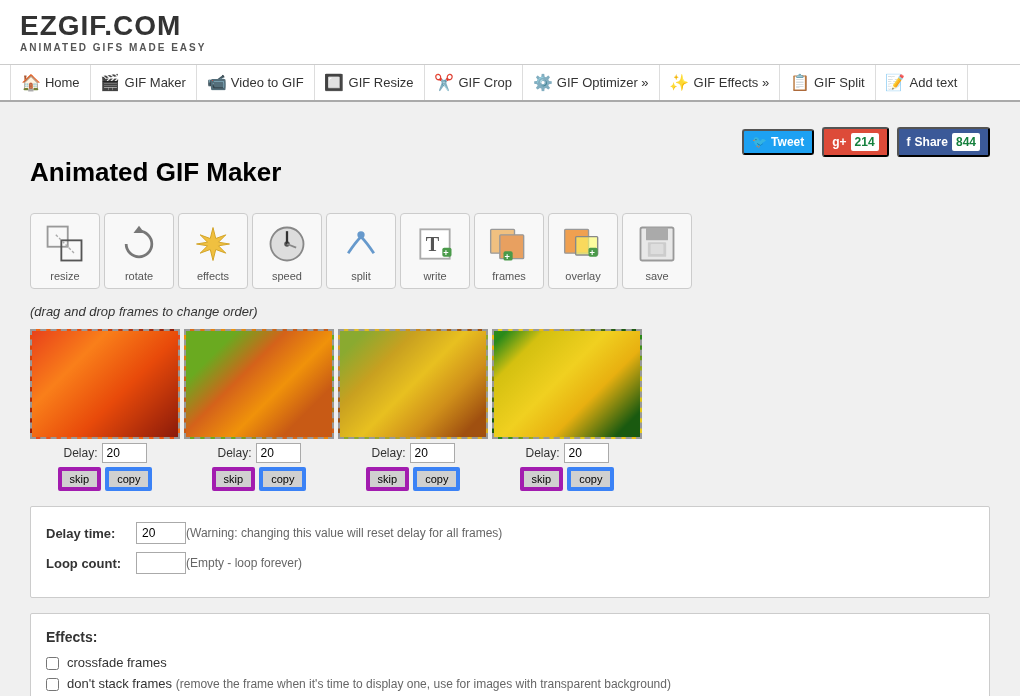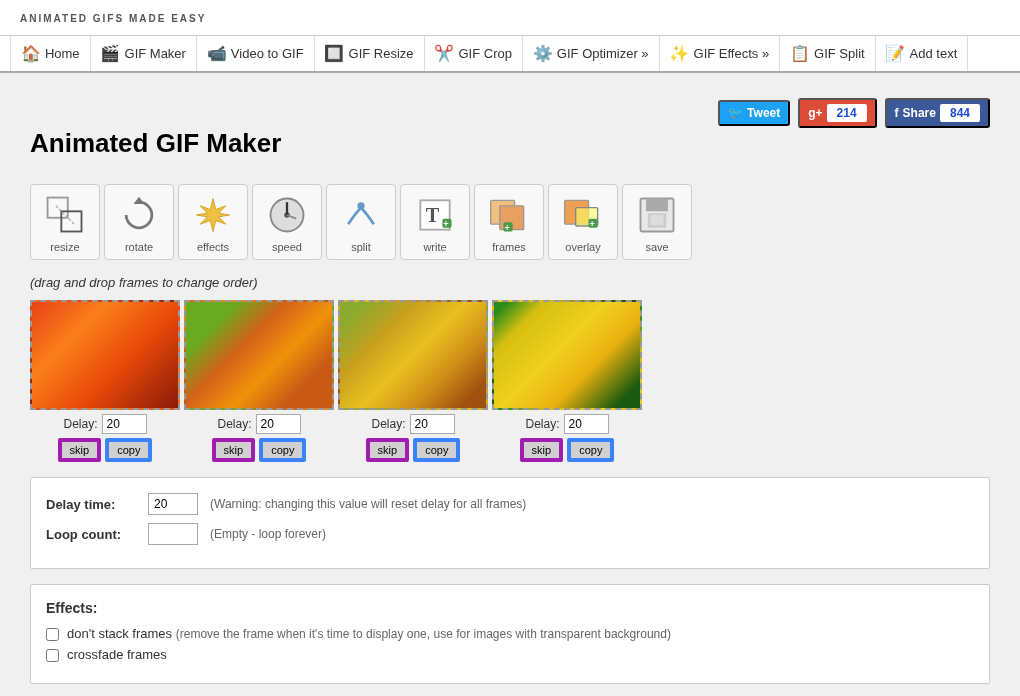--- a/index.html
+++ b/index.html
@@ -50,46 +50,47 @@
     .btn-copy { background: #d0d0d0; border: 4px solid #3b82f6; padding: 2px 8px; font-size: 11px; cursor: pointer; border-radius: 2px; }
 
     
     .frame1 { background: linear-gradient(135deg, #e8421a 0%, #f97f1a 30%, #e84a0a 60%, #8B1a0a 100%); }
     .frame2 { background: linear-gradient(135deg, #6aaa20 20%, #d4621a 40%, #f0920a 60%, #c85a15 80%); }
     .frame3 { background: linear-gradient(135deg, #8aaa30 10%, #c8a020 30%, #e8c020 50%, #d0901a 70%, #a05010 90%); }
     .frame4 { background: linear-gradient(135deg, #2a8a1a 5%, #d4c010 20%, #f0d020 45%, #e8b010 65%, #1a5a10 90%); }
 
     
     .settings-panel { background: #fff; border: 1px solid #ccc; padding: 15px; margin-bottom: 15px; border-radius: 2px; }
-    .settings-row { display: flex; align-items: center; gap: 12px; margin-bottom: 8px; }
+    .settings-row { display: flex; align-items: center; gap: 0; margin-bottom: 8px; }
     .settings-label { font-size: 13px; font-weight: bold; min-width: 90px; }
     .settings-input { width: 50px; border: 1px solid #aaa; padding: 3px 5px; font-size: 12px; }
     .settings-hint { font-size: 12px; color: #666; }
 
     
     .effects-panel { background: #fff; border: 1px solid #ccc; padding: 15px; margin-bottom: 15px; border-radius: 2px; }
     .effects-title { font-size: 14px; font-weight: bold; margin-bottom: 10px; }
     .effects-row { display: flex; align-items: flex-start; gap: 8px; margin-bottom: 6px; }
     .effects-row input[type=checkbox] { margin-top: 2px; }
     .effects-row label { font-size: 13px; }
     .effects-note { font-size: 12px; color: #666; }
 
     
     .tool-svg { width: 44px; height: 44px; }
 
     
-    .social-count { background: #fff; color: #1d4ed8; padding: 2px 10px; border-radius: 2px; font-weight: bold; font-size: 12px; }
+    .social-count { background: #fff; color: #15803d; padding: 2px 4px; border-radius: 2px; font-weight: bold; font-size: 12px; }
 
     #top-section { overflow: hidden; margin-bottom: 10px; }
   </style>
 </head>
 <body>
 
 <div id="header">
   <div id="logo-area">
+    <div id="logo-text">EZGIF.COM</div>
     <div id="logo-sub">ANIMATED GIFS MADE EASY</div>
   </div>
 </div>
 
 <div id="nav">
   <a class="nav-item">
     <span class="nav-icon">🏠</span>
     <span>Home</span>
   </a>
   <a class="nav-item">
@@ -316,25 +317,25 @@
     <div class="settings-row">
       <span class="settings-label">Loop count:</span>
       <input type="text" class="settings-input" value="" placeholder="" style="">
       <span class="settings-hint">(Empty - loop forever)</span>
     </div>
   </div>
 
   <div class="effects-panel">
     <div class="effects-title">Effects:</div>
     <div class="effects-row">
+      <input type="checkbox" id="crossfade" style="">
+      <label for="crossfade">crossfade frames</label>
+    </div>
+    <div class="effects-row">
       <input type="checkbox" id="nostack" style="">
       <label for="nostack">
         <span>don't stack frames</span>
         <span class="effects-note">(remove the frame when it's time to display one, use for images with transparent background)</span>
       </label>
     </div>
-    <div class="effects-row">
-      <input type="checkbox" id="crossfade" style="">
-      <label for="crossfade">crossfade frames</label>
-    </div>
   </div>
 
 </div>
 
 </body></html>

